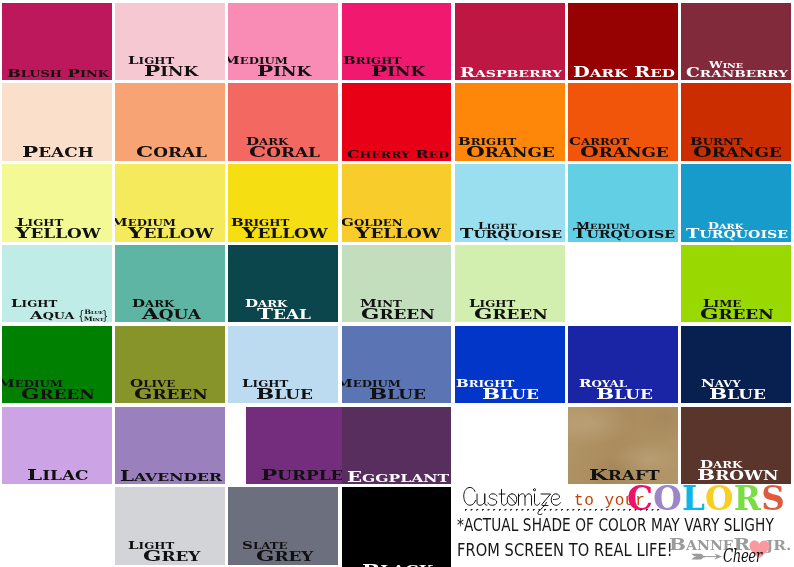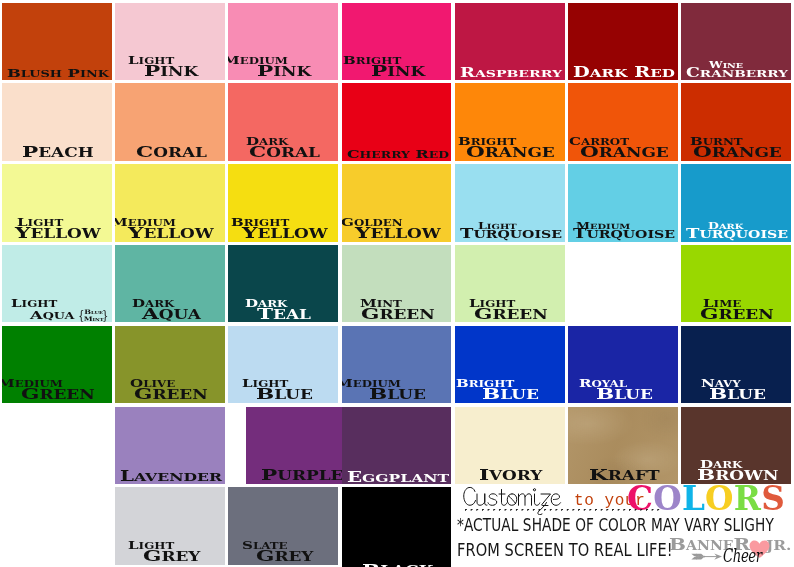--- a/index.html
+++ b/index.html
@@ -108,21 +108,21 @@
             <path d="M5.4 1.9 L11.2 1.9 L14.4 4.5 L8.6 4.5 Z"></path>
             <path d="M5.4 8.1 L11.2 8.1 L14.4 5.5 L8.6 5.5 Z"></path>
             <circle cx="10.2" cy="5" r="0.9"></circle>
             <circle cx="14.8" cy="5" r="0.9"></circle>
           </g>
         </svg>
       <span id="logo-cheer">Cheer</span>
     </div>
 
   </div>
-<div class="swatch" style="left: 1.9px; top: 2.5px; width: 109.9px; height: 77.6px; background: #c2410c;">
+<div class="swatch" style="left: 1.9px; top: 2.5px; width: 109.9px; height: 77.6px; background: #be185d;">
       <span class="ln" style="color: rgb(17, 17, 17); font-size: 11.7295px; left: 5.19219px; bottom: 0.4px; transform: scaleX(1.4);">B<i>LUSH</i> P<i>INK</i></span>
     </div>
     <div class="swatch" style="left: 115.1px; top: 2.5px; width: 109.9px; height: 77.6px; background: rgb(245, 200, 210);">
       <span class="ln" style="color: rgb(17, 17, 17); font-size: 15.4px; left: 29.0031px; bottom: 0.4px; transform: scaleX(1.4);">P<i>INK</i></span>
       <span class="ln" style="color: rgb(17, 17, 17); font-size: 10.78px; left: 13.1639px; bottom: 13.028px; transform: scaleX(1.4);">L<i>IGHT</i></span>
     </div>
     <div class="swatch" style="left: 228.3px; top: 2.5px; width: 109.9px; height: 77.6px; background: rgb(248, 140, 180);">
       <span class="ln" style="color: rgb(17, 17, 17); font-size: 15.4px; left: 29.0031px; bottom: 0.4px; transform: scaleX(1.4);">P<i>INK</i></span>
       <span class="ln" style="color: rgb(17, 17, 17); font-size: 10.78px; left: -5.53925px; bottom: 13.028px; transform: scaleX(1.4);">M<i>EDIUM</i></span>
     </div>
@@ -246,31 +246,31 @@
       <span class="ln" style="color: rgb(255, 255, 255); font-size: 10.78px; left: 1.32863px; bottom: 13.028px; transform: scaleX(1.4);">B<i>RIGHT</i></span>
     </div>
     <div class="swatch" style="left: 567.9px; top: 325.7px; width: 109.9px; height: 77.6px; background: rgb(26, 37, 165);">
       <span class="ln" style="color: rgb(255, 255, 255); font-size: 15.4px; left: 27.7344px; bottom: 0.4px; transform: scaleX(1.4);">B<i>LUE</i></span>
       <span class="ln" style="color: rgb(255, 255, 255); font-size: 10.78px; left: 11.5224px; bottom: 13.028px; transform: scaleX(1.4);">R<i>OYAL</i></span>
     </div>
     <div class="swatch" style="left: 681.1px; top: 325.7px; width: 109.9px; height: 77.6px; background: rgb(8, 32, 79);">
       <span class="ln" style="color: rgb(255, 255, 255); font-size: 15.4px; left: 27.7344px; bottom: 0.4px; transform: scaleX(1.4);">B<i>LUE</i></span>
       <span class="ln" style="color: rgb(255, 255, 255); font-size: 10.78px; left: 19.813px; bottom: 13.028px; transform: scaleX(1.4);">N<i>AVY</i></span>
     </div>
+    <div class="swatch" style="left: 1.9px; top: 406.5px; width: 109.9px; height: 77.6px; background: rgb(204, 163, 229);">
+      <span class="ln" style="color: rgb(17, 17, 17); font-size: 15.4px; left: 25.3719px; bottom: 0.4px; transform: scaleX(1.4);">L<i>ILAC</i></span>
+    </div>
     <div class="swatch" style="left: 115.1px; top: 406.5px; width: 109.9px; height: 77.6px; background: rgb(154, 129, 190);">
       <span class="ln" style="color: rgb(17, 17, 17); font-size: 14.2646px; left: 5.14844px; bottom: 0.4px; transform: scaleX(1.4);">L<i>AVENDER</i></span>
     </div>
     <div class="swatch" style="left: 222px; top: 406.5px; width: 109.9px; height: 77.6px; background: rgb(116, 45, 124); margin-left: 24px;">
       <span class="ln" style="color: rgb(17, 17, 17); font-size: 15.4px; left: 14.8938px; bottom: 0.4px; transform: scaleX(1.4);">P<i>URPLE</i></span>
     </div>
     <div class="swatch" style="left: 341.5px; top: 406.5px; width: 109.9px; height: 77.6px; background: rgb(88, 46, 94); text-decoration: underline;">
       <span class="ln" style="color: rgb(255, 255, 255); font-size: 14.141px; left: 5.1375px; bottom: 0.4px; transform: scaleX(1.4);">E<i>GGPLANT</i></span>
-    </div>
-    <div class="swatch" style="left: 454.7px; top: 406.5px; width: 109.9px; height: 77.6px; background: rgb(247, 238, 206);">
-      <span class="ln" style="color: rgb(17, 17, 17); font-size: 15.4px; left: 24.5297px; bottom: 0.4px; transform: scaleX(1.4);">I<i>VORY</i></span>
     </div>
     <div class="swatch tex" style="left: 567.9px; top: 406.5px; width: 109.9px; height: 77.6px; background: rgb(173, 143, 96);">
       <span class="ln" style="color: rgb(17, 17, 17); font-size: 15.4px; left: 20.8875px; bottom: 0.4px; transform: scaleX(1.4);">K<i>RAFT</i></span>
     </div>
     <div class="swatch" style="left: 681.1px; top: 406.5px; width: 109.9px; height: 77.6px; background: rgb(89, 53, 44);">
       <span class="ln" style="color: rgb(255, 255, 255); font-size: 15.4px; left: 15.4187px; bottom: 0.4px; transform: scaleX(1.4);">B<i>ROWN</i></span>
       <span class="ln" style="color: rgb(255, 255, 255); font-size: 10.78px; left: 18.644px; bottom: 13.028px; transform: scaleX(1.4);">D<i>ARK</i></span>
     </div>
     <div class="swatch" style="left: 115.1px; top: 487.3px; width: 109.9px; height: 77.6px; background: rgb(211, 212, 216);">
       <span class="ln" style="color: rgb(17, 17, 17); font-size: 15.4px; left: 27.4281px; bottom: 0.4px; transform: scaleX(1.4);">G<i>REY</i></span>

